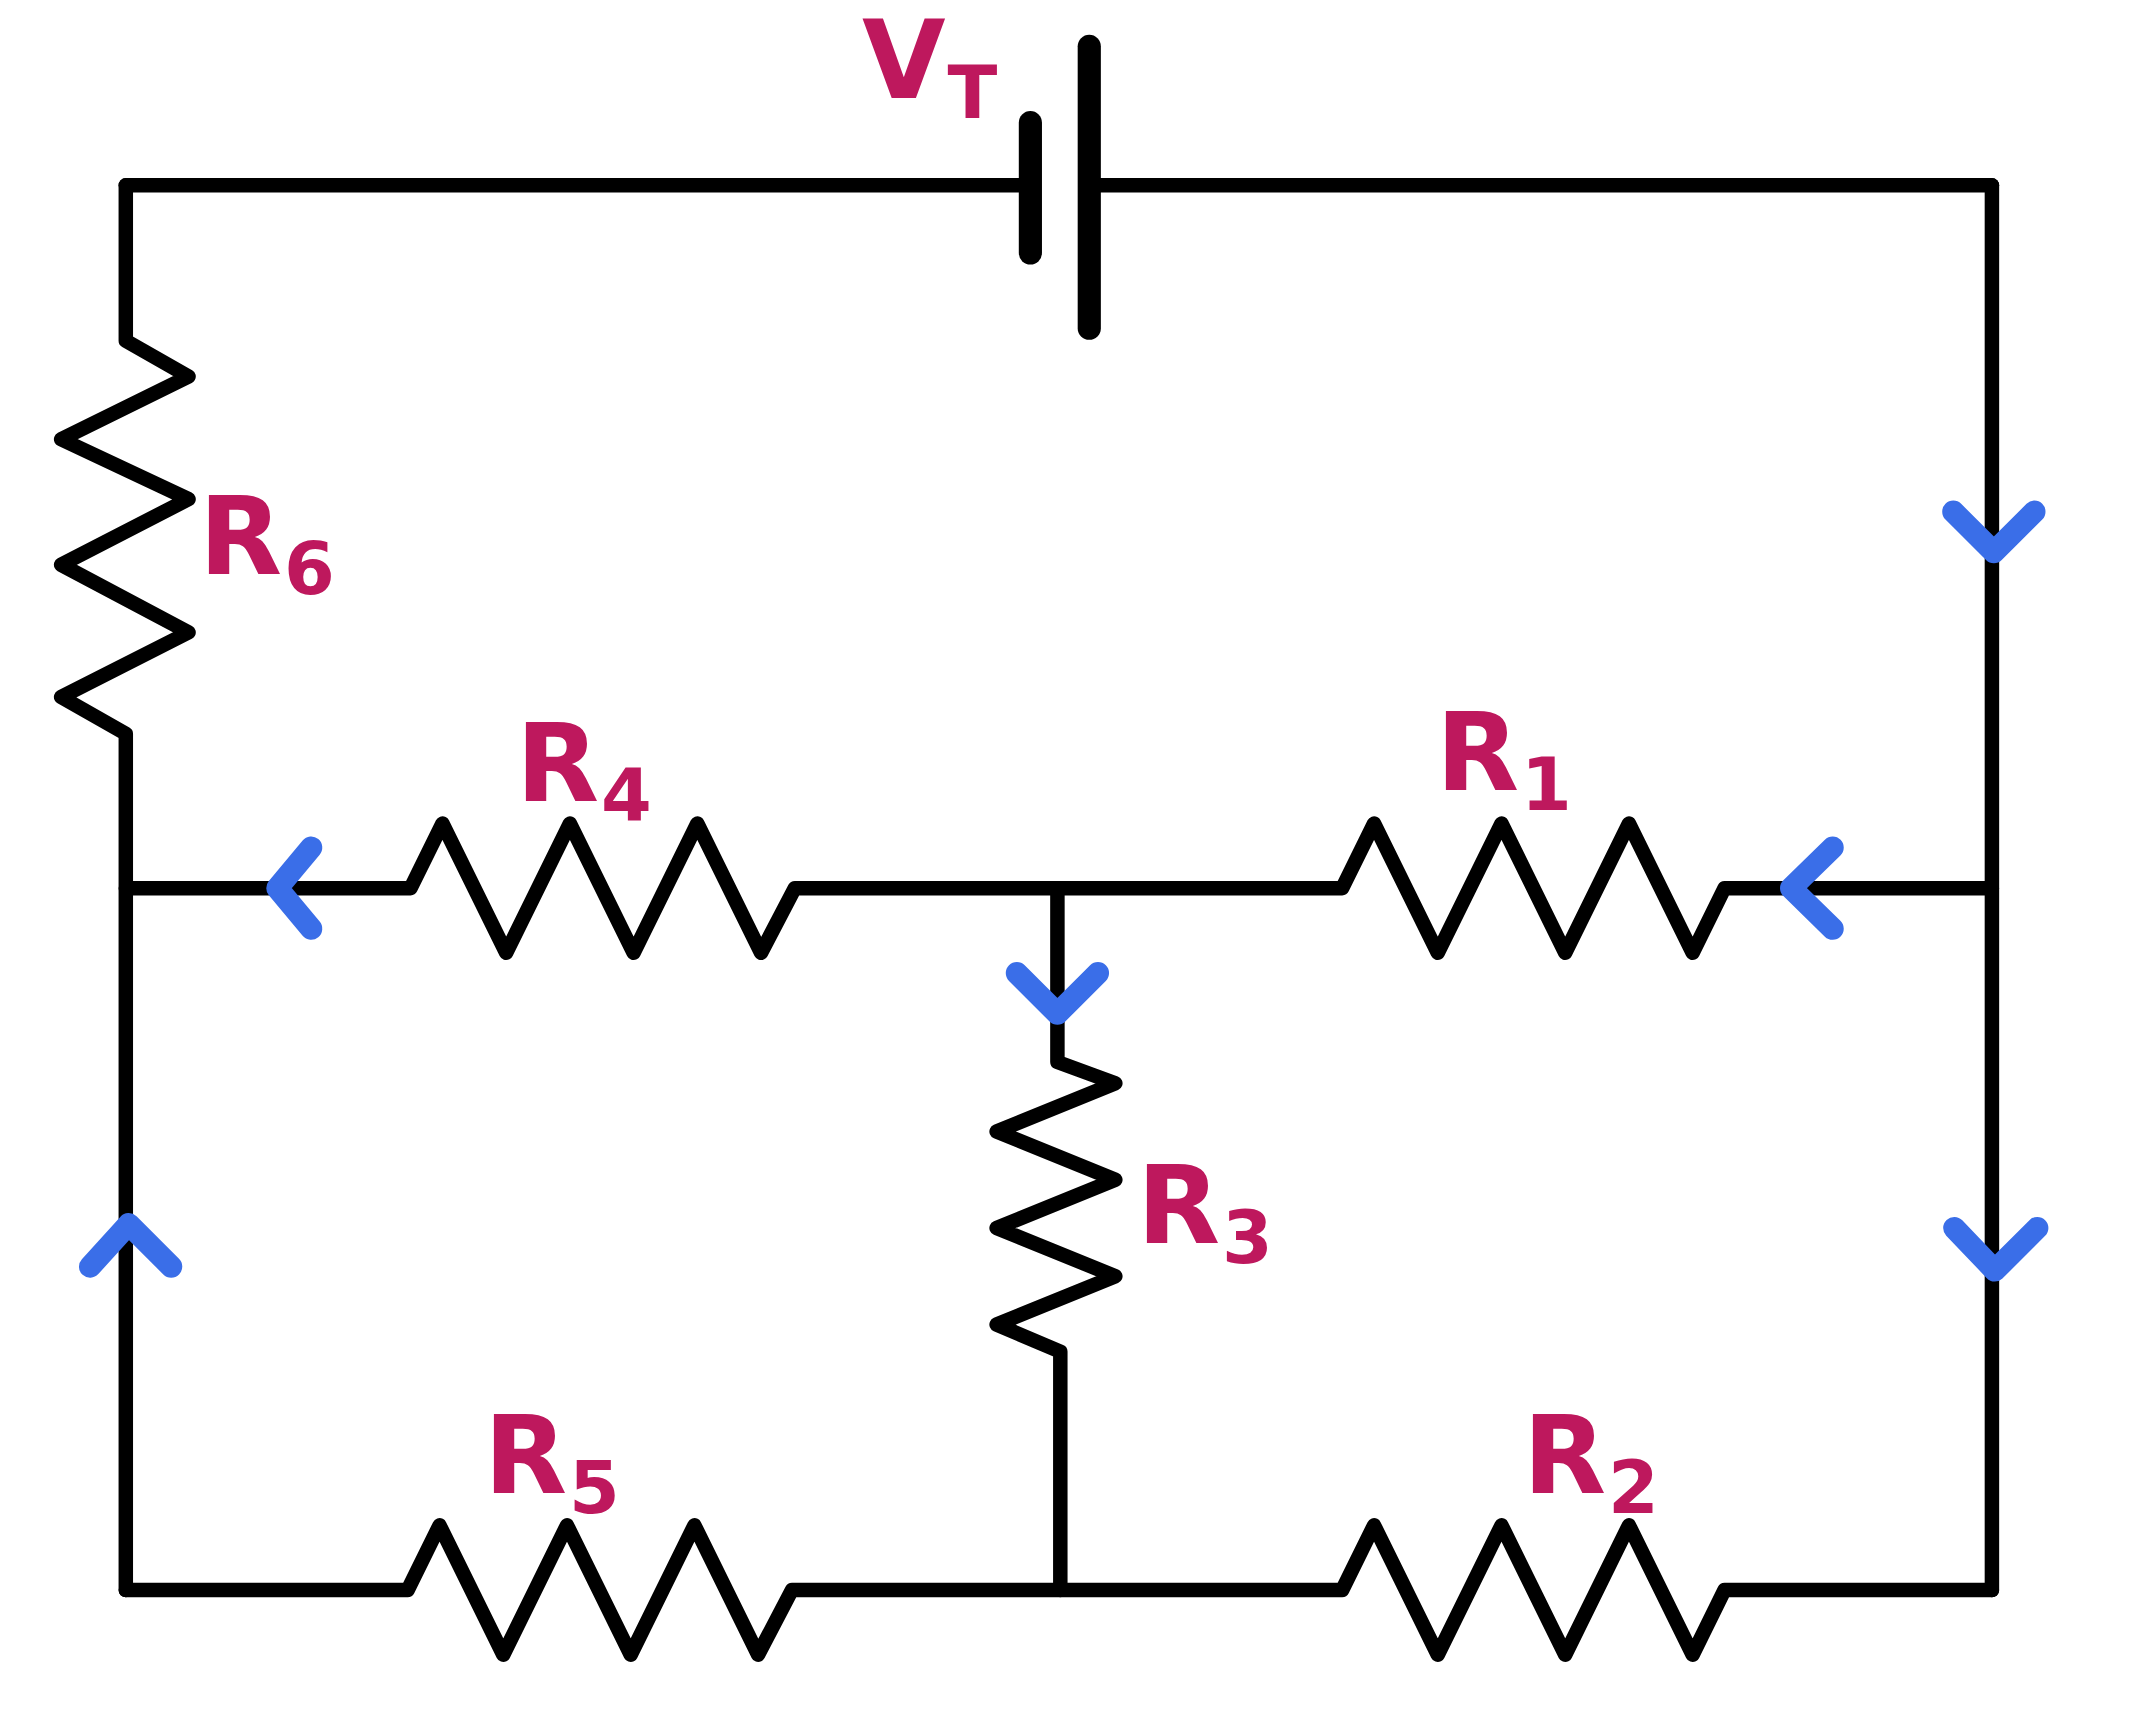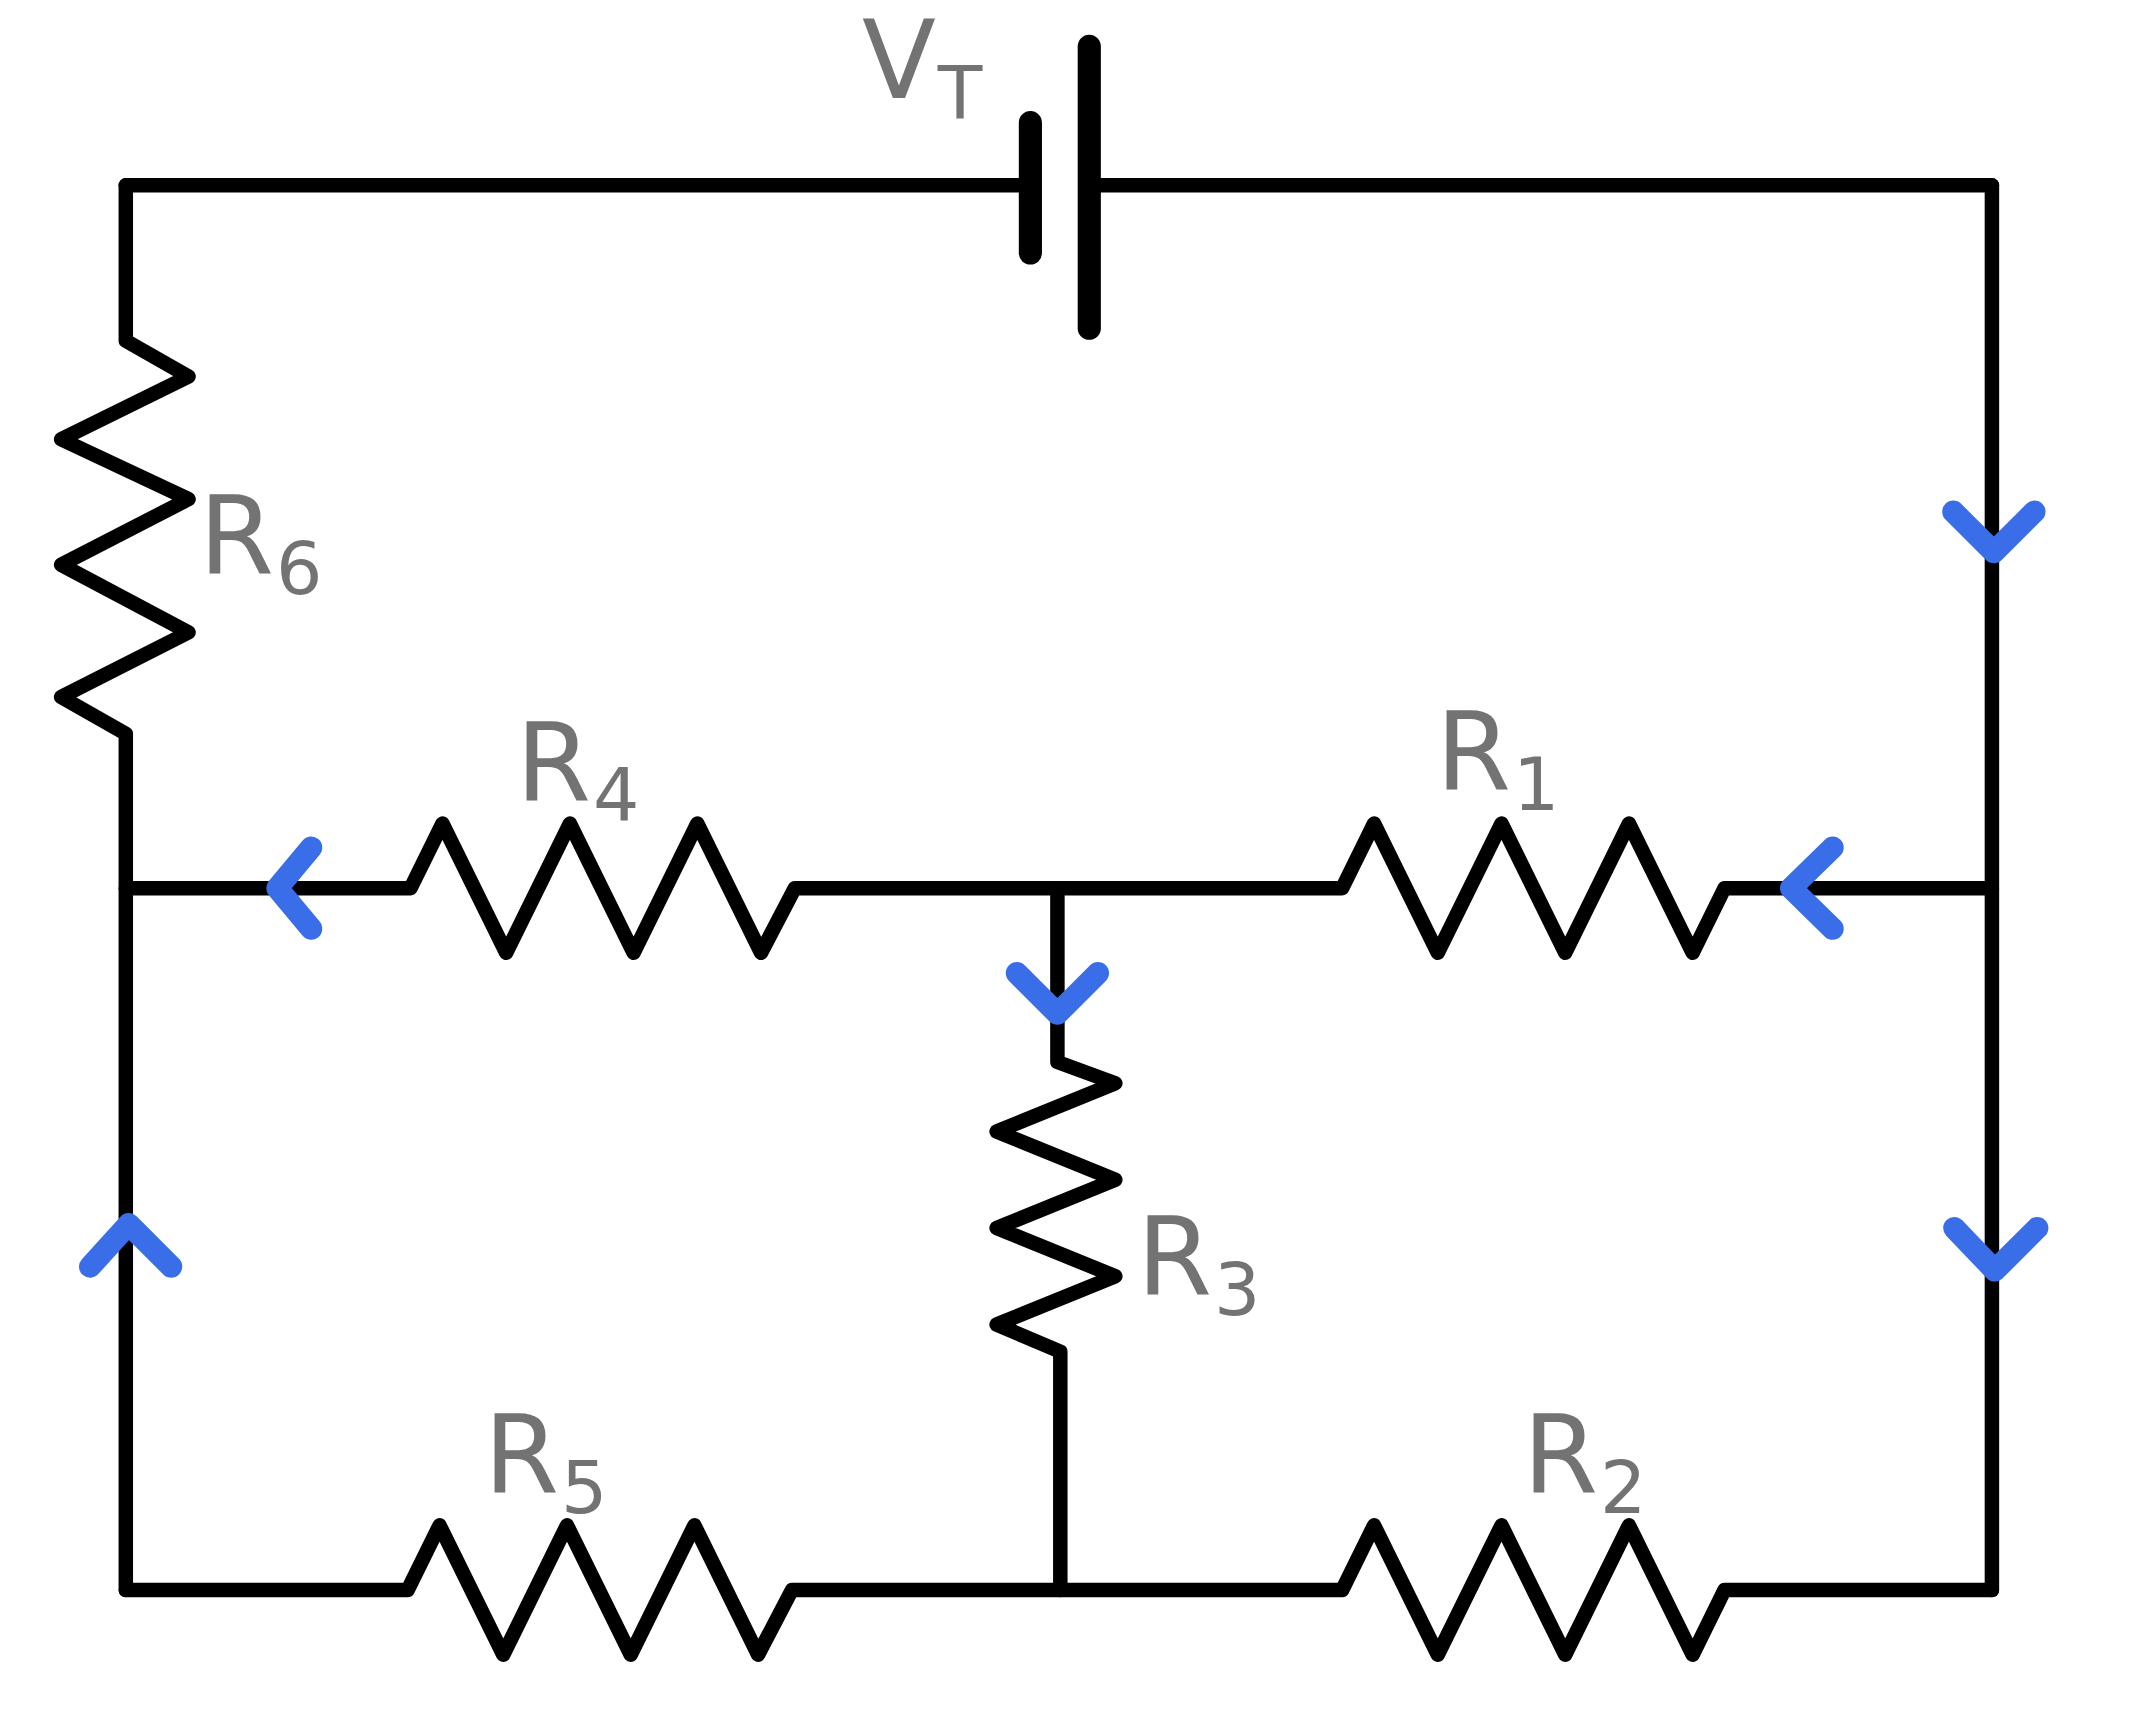--- a/index.html
+++ b/index.html
@@ -16,22 +16,22 @@
     width: 2138px;
     height: 1730px;
   }
   .stage svg {
     position: absolute;
     left: 0;
     top: 0;
   }
   .rlabel {
     position: absolute;
-    color: #737373;
-    font-weight: normal;
+    color: #be185d;
+    font-weight: bold;
     line-height: 1;
     white-space: nowrap;
     user-select: none;
   }
   .rlabel .main {
     font-size: 108px;
     line-height: 1;
     display: inline-block;
   }
   .rlabel .sub {
@@ -95,21 +95,21 @@
   </div>
 
   <div class="rlabel" style="left:516px; top:710px">
     <span class="main">R</span><span class="sub">4</span>
   </div>
 
   <div class="rlabel" style="left:1436px; top:699px">
     <span class="main">R</span><span class="sub">1</span>
   </div>
 
-  <div class="rlabel" style="left:1137px; top:1204px">
+  <div class="rlabel" style="left:1137px; top:1152px">
     <span class="main">R</span><span class="sub">3</span>
   </div>
 
   <div class="rlabel" style="left:484px; top:1402px">
     <span class="main">R</span><span class="sub">5</span>
   </div>
 
   <div class="rlabel" style="left:1523px; top:1402px">
     <span class="main">R</span><span class="sub">2</span>
   </div>

